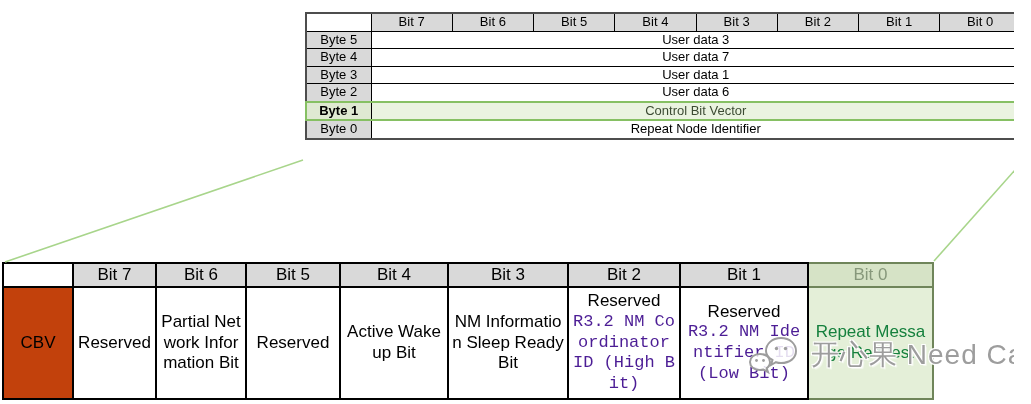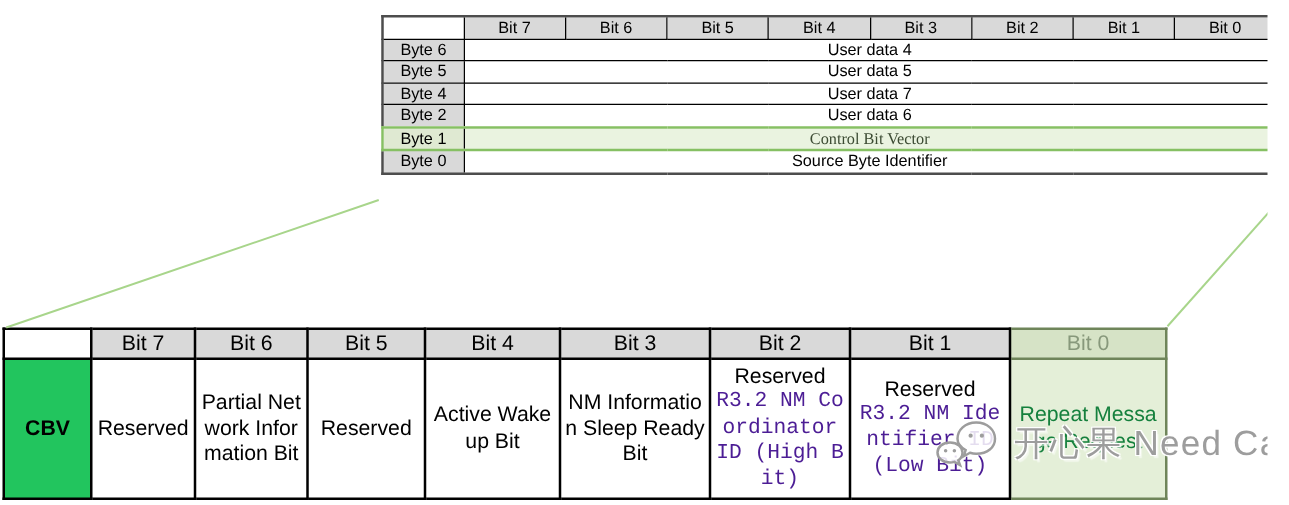--- a/index.html
+++ b/index.html
@@ -20,42 +20,42 @@
     text-align:center;vertical-align:middle;font-weight:normal;
     white-space:nowrap;overflow:hidden;
   }
   table.upper .corner{background:#fff;}
   table.upper th.bit{background:#d9d9d9;}
   table.upper td.lbl{background:#d9d9d9;}
   table.upper td.val{background:#fff;}
   table.upper tr.hl td{
     border-top:2px solid #86c063;border-bottom:2px solid #86c063;
   }
-  table.upper tr.hl td.lbl{background:#dfe9d2;border-left:2px solid #86c063;}
-  table.upper tr.hl td.val{background:#eaf3e0;border-right:2px solid #86c063;color:#3c4b33;font-family:Liberation Serif, serif;}
+  table.upper tr.hl td.lbl{background:#dfe9d2;border-left:2px solid #86c063;font-weight:bold;}
+  table.upper tr.hl td.val{background:#eaf3e0;border-right:2px solid #86c063;color:#3c4b33;}
 
   
   svg.connector{position:absolute;left:0;top:0;pointer-events:none;z-index:3;}
   .gline{stroke:#a8d58b;stroke-width:1.6;fill:none;}
 
   
   table.lower{
     position:absolute;left:2px;top:262px;
     border-collapse:collapse;table-layout:fixed;
     font-size:17px;line-height:1.22;
   }
   table.lower th,table.lower td{
     border:2px solid #000;padding:0 3px;
     text-align:center;vertical-align:middle;font-weight:normal;
   }
   table.lower tr.lhead th,table.lower tr.lhead td{height:22px;}
   table.lower tr.lbody td{height:110px;}
   table.lower .corner{background:#fff;}
   table.lower th.bith{background:#d9d9d9;}
-  table.lower td.cbv{background:#22c55e;font-weight:bold;}
+  table.lower td.cbv{background:#c2410c;}
   table.lower th.bit0h{background:#d6e3c6;color:#87987b;border-color:#6f855a;}
   table.lower td.bit0c{background:#e4efd8;color:#15803d;border-color:#6f855a;}
   .main,.sub{word-break:break-all;}
   .sub{color:#4c1d95;font-family:Liberation Mono, monospace;}
 
   
   .watermark{
     position:absolute;left:748px;top:332px;z-index:6;
     display:flex;align-items:center;gap:13px;
     pointer-events:none;
@@ -89,42 +89,42 @@
         <th class="bit">Bit 5</th>
         <th class="bit">Bit 4</th>
         <th class="bit">Bit 3</th>
         <th class="bit">Bit 2</th>
         <th class="bit">Bit 1</th>
         <th class="bit">Bit 0</th>
       </tr>
     </thead>
     <tbody>
       <tr>
-        <td class="lbl">Byte 6</td>
-        <td class="val" colspan="8">User data 4</td>
-      </tr>
-      <tr>
         <td class="lbl">Byte 5</td>
-        <td class="val" colspan="8">User data 5</td>
+        <td class="val" colspan="8">User data 3</td>
       </tr>
       <tr>
         <td class="lbl">Byte 4</td>
         <td class="val" colspan="8">User data 7</td>
+      </tr>
+      <tr>
+        <td class="lbl">Byte 3</td>
+        <td class="val" colspan="8">User data 1</td>
       </tr>
       <tr>
         <td class="lbl">Byte 2</td>
         <td class="val" colspan="8">User data 6</td>
       </tr>
       <tr class="hl">
         <td class="lbl">Byte 1</td>
         <td class="val" colspan="8">Control Bit Vector</td>
       </tr>
       <tr>
         <td class="lbl">Byte 0</td>
-        <td class="val" colspan="8">Source Byte Identifier</td>
+        <td class="val" colspan="8">Repeat Node Identifier</td>
       </tr>
     </tbody>
   </table>
 
   <table class="lower">
     <colgroup>
       <col style="width:70px">
         <col style="width:83px">
         <col style="width:90px">
       <col style="width:94px">

